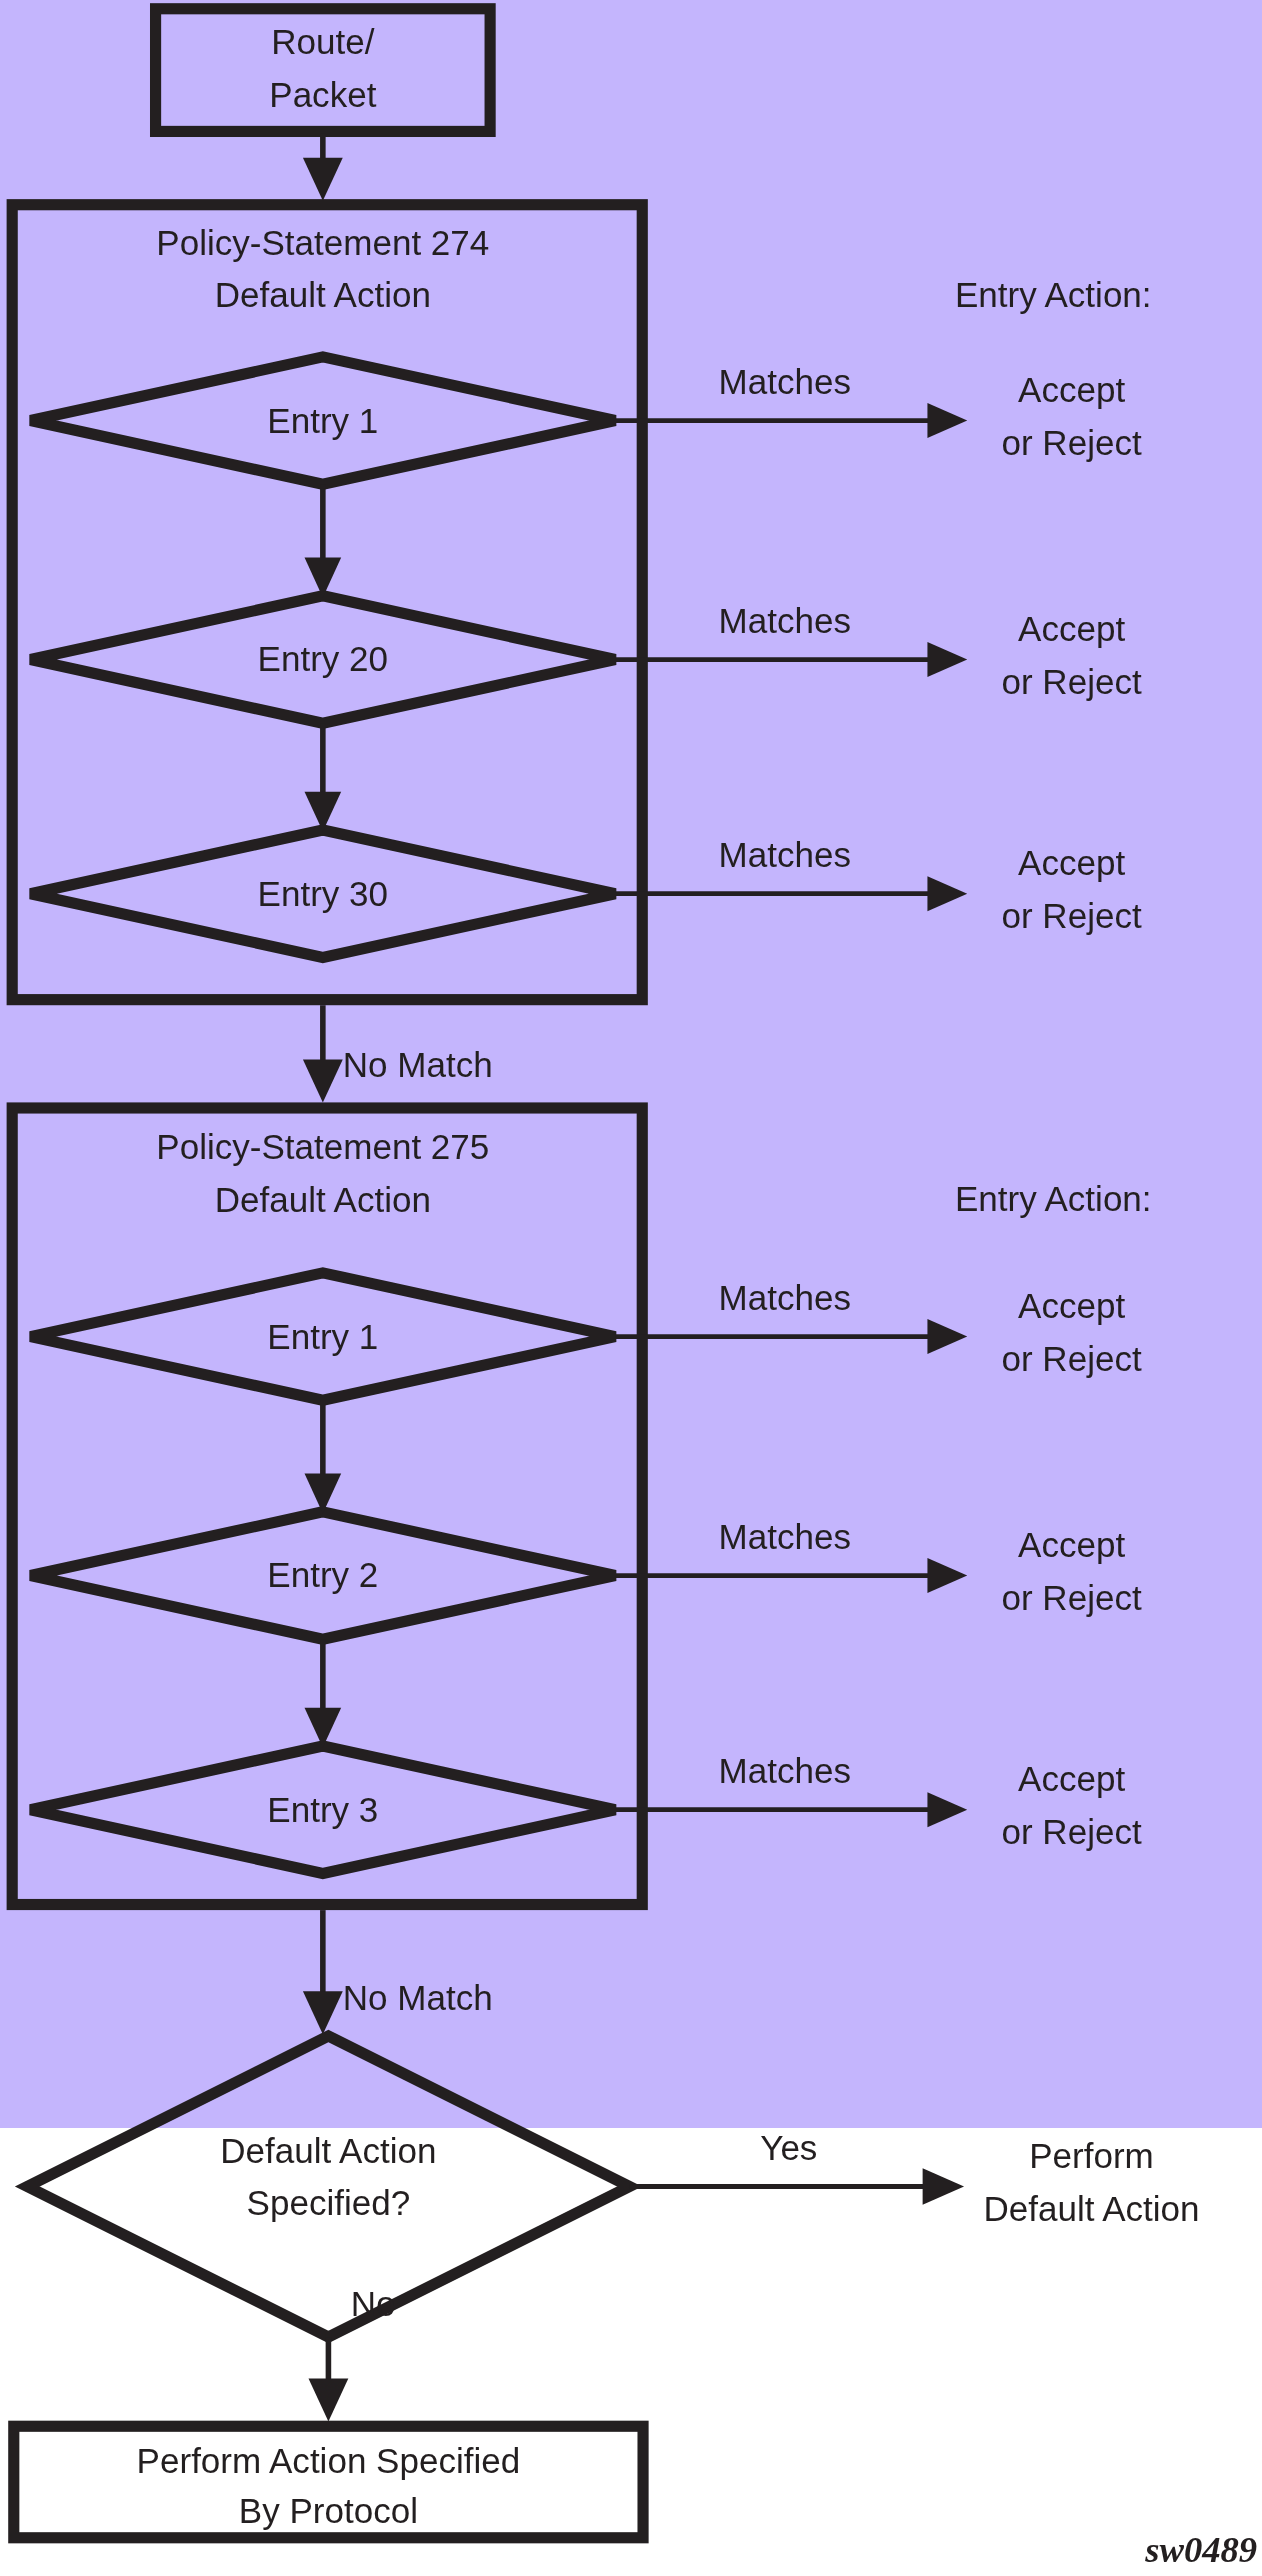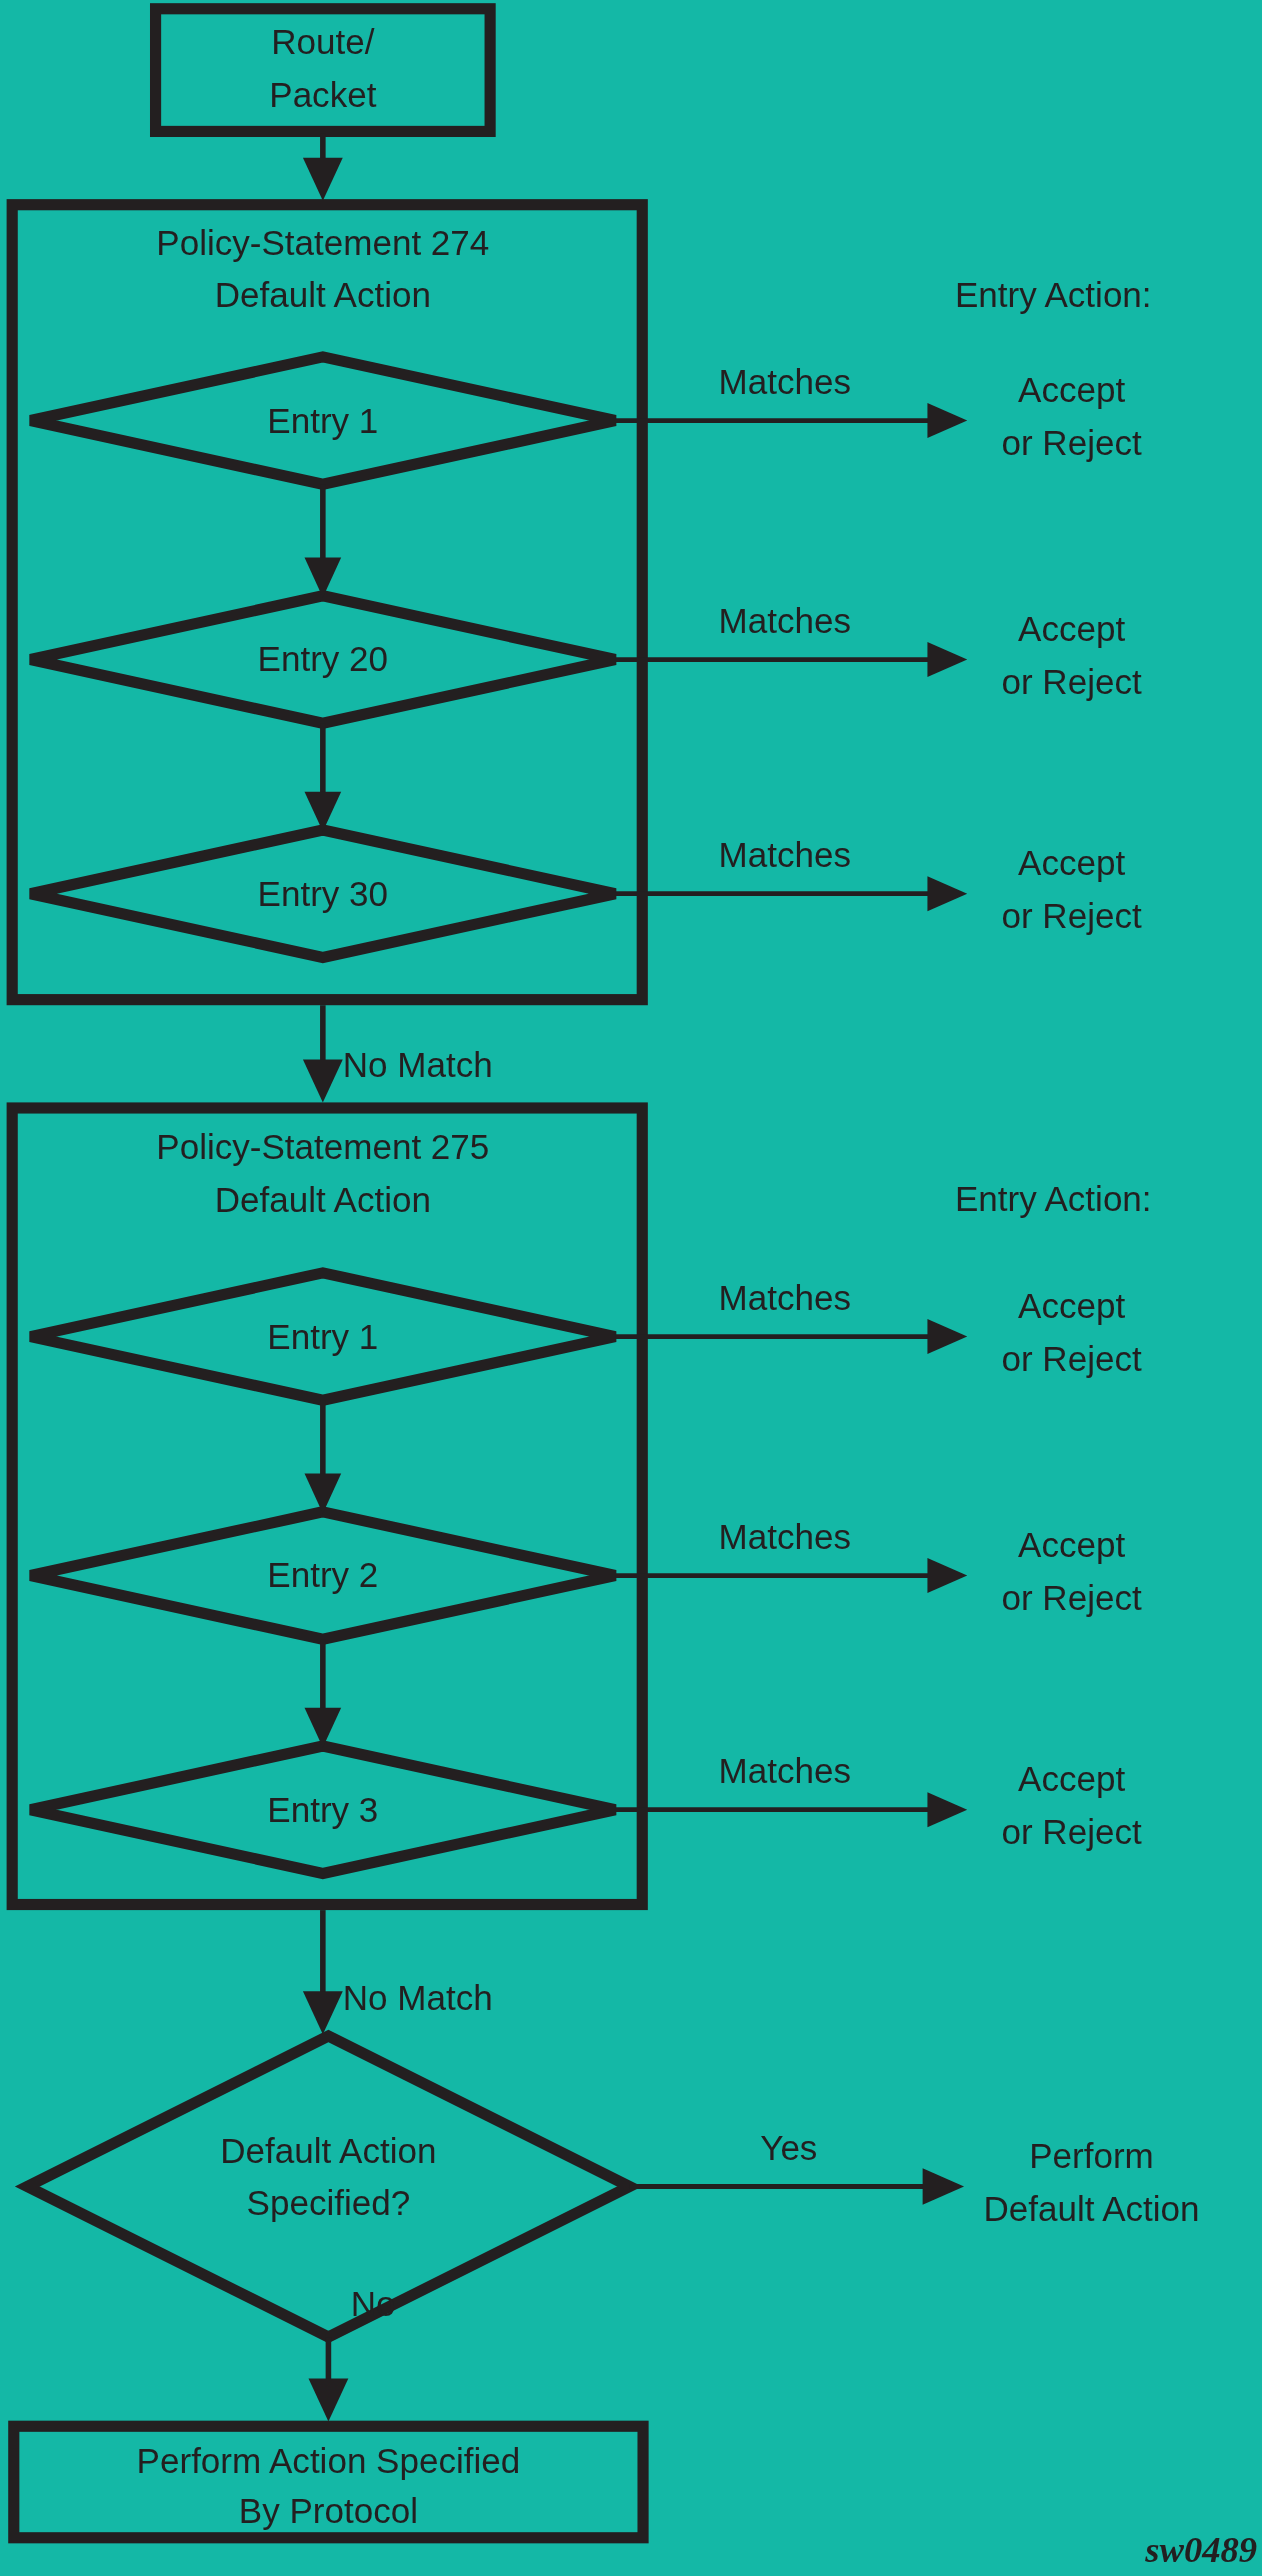--- a/index.html
+++ b/index.html
@@ -2,21 +2,21 @@
 <html style="font-size:12.7px"><head>
 <meta charset="utf-8">
 <style>
   html,body{margin:0;padding:0;background:#fff;}
   body{
     width:1263px;height:2576px;
     font-family:"Liberation Sans", sans-serif;
     color:#231f20;
     overflow:hidden;
   }
-  #stage{position:relative;width:1263px;height:2576px;background:#14b8a6;}
+  #stage{position:relative;width:1263px;height:2128px;background:#c4b5fd;}
   svg#flow{position:absolute;left:0;top:0;width:1263px;height:2576px;display:block;}
   .shape-stroke{fill:none;stroke:#231f20;}
   .box-outline{stroke-width:14;}
   .diamond-outline{stroke-width:14;stroke-linejoin:miter;}
   .connector{stroke:#231f20;stroke-width:7;fill:none;}
   .connector-thin{stroke:#231f20;stroke-width:6;fill:none;}
   .arrowhead{fill:#231f20;stroke:none;}
   text{fill:#231f20;font-family:"Liberation Sans", sans-serif;}
   .t-node{font-size:44px;}
   .t-label{font-size:44px;}

